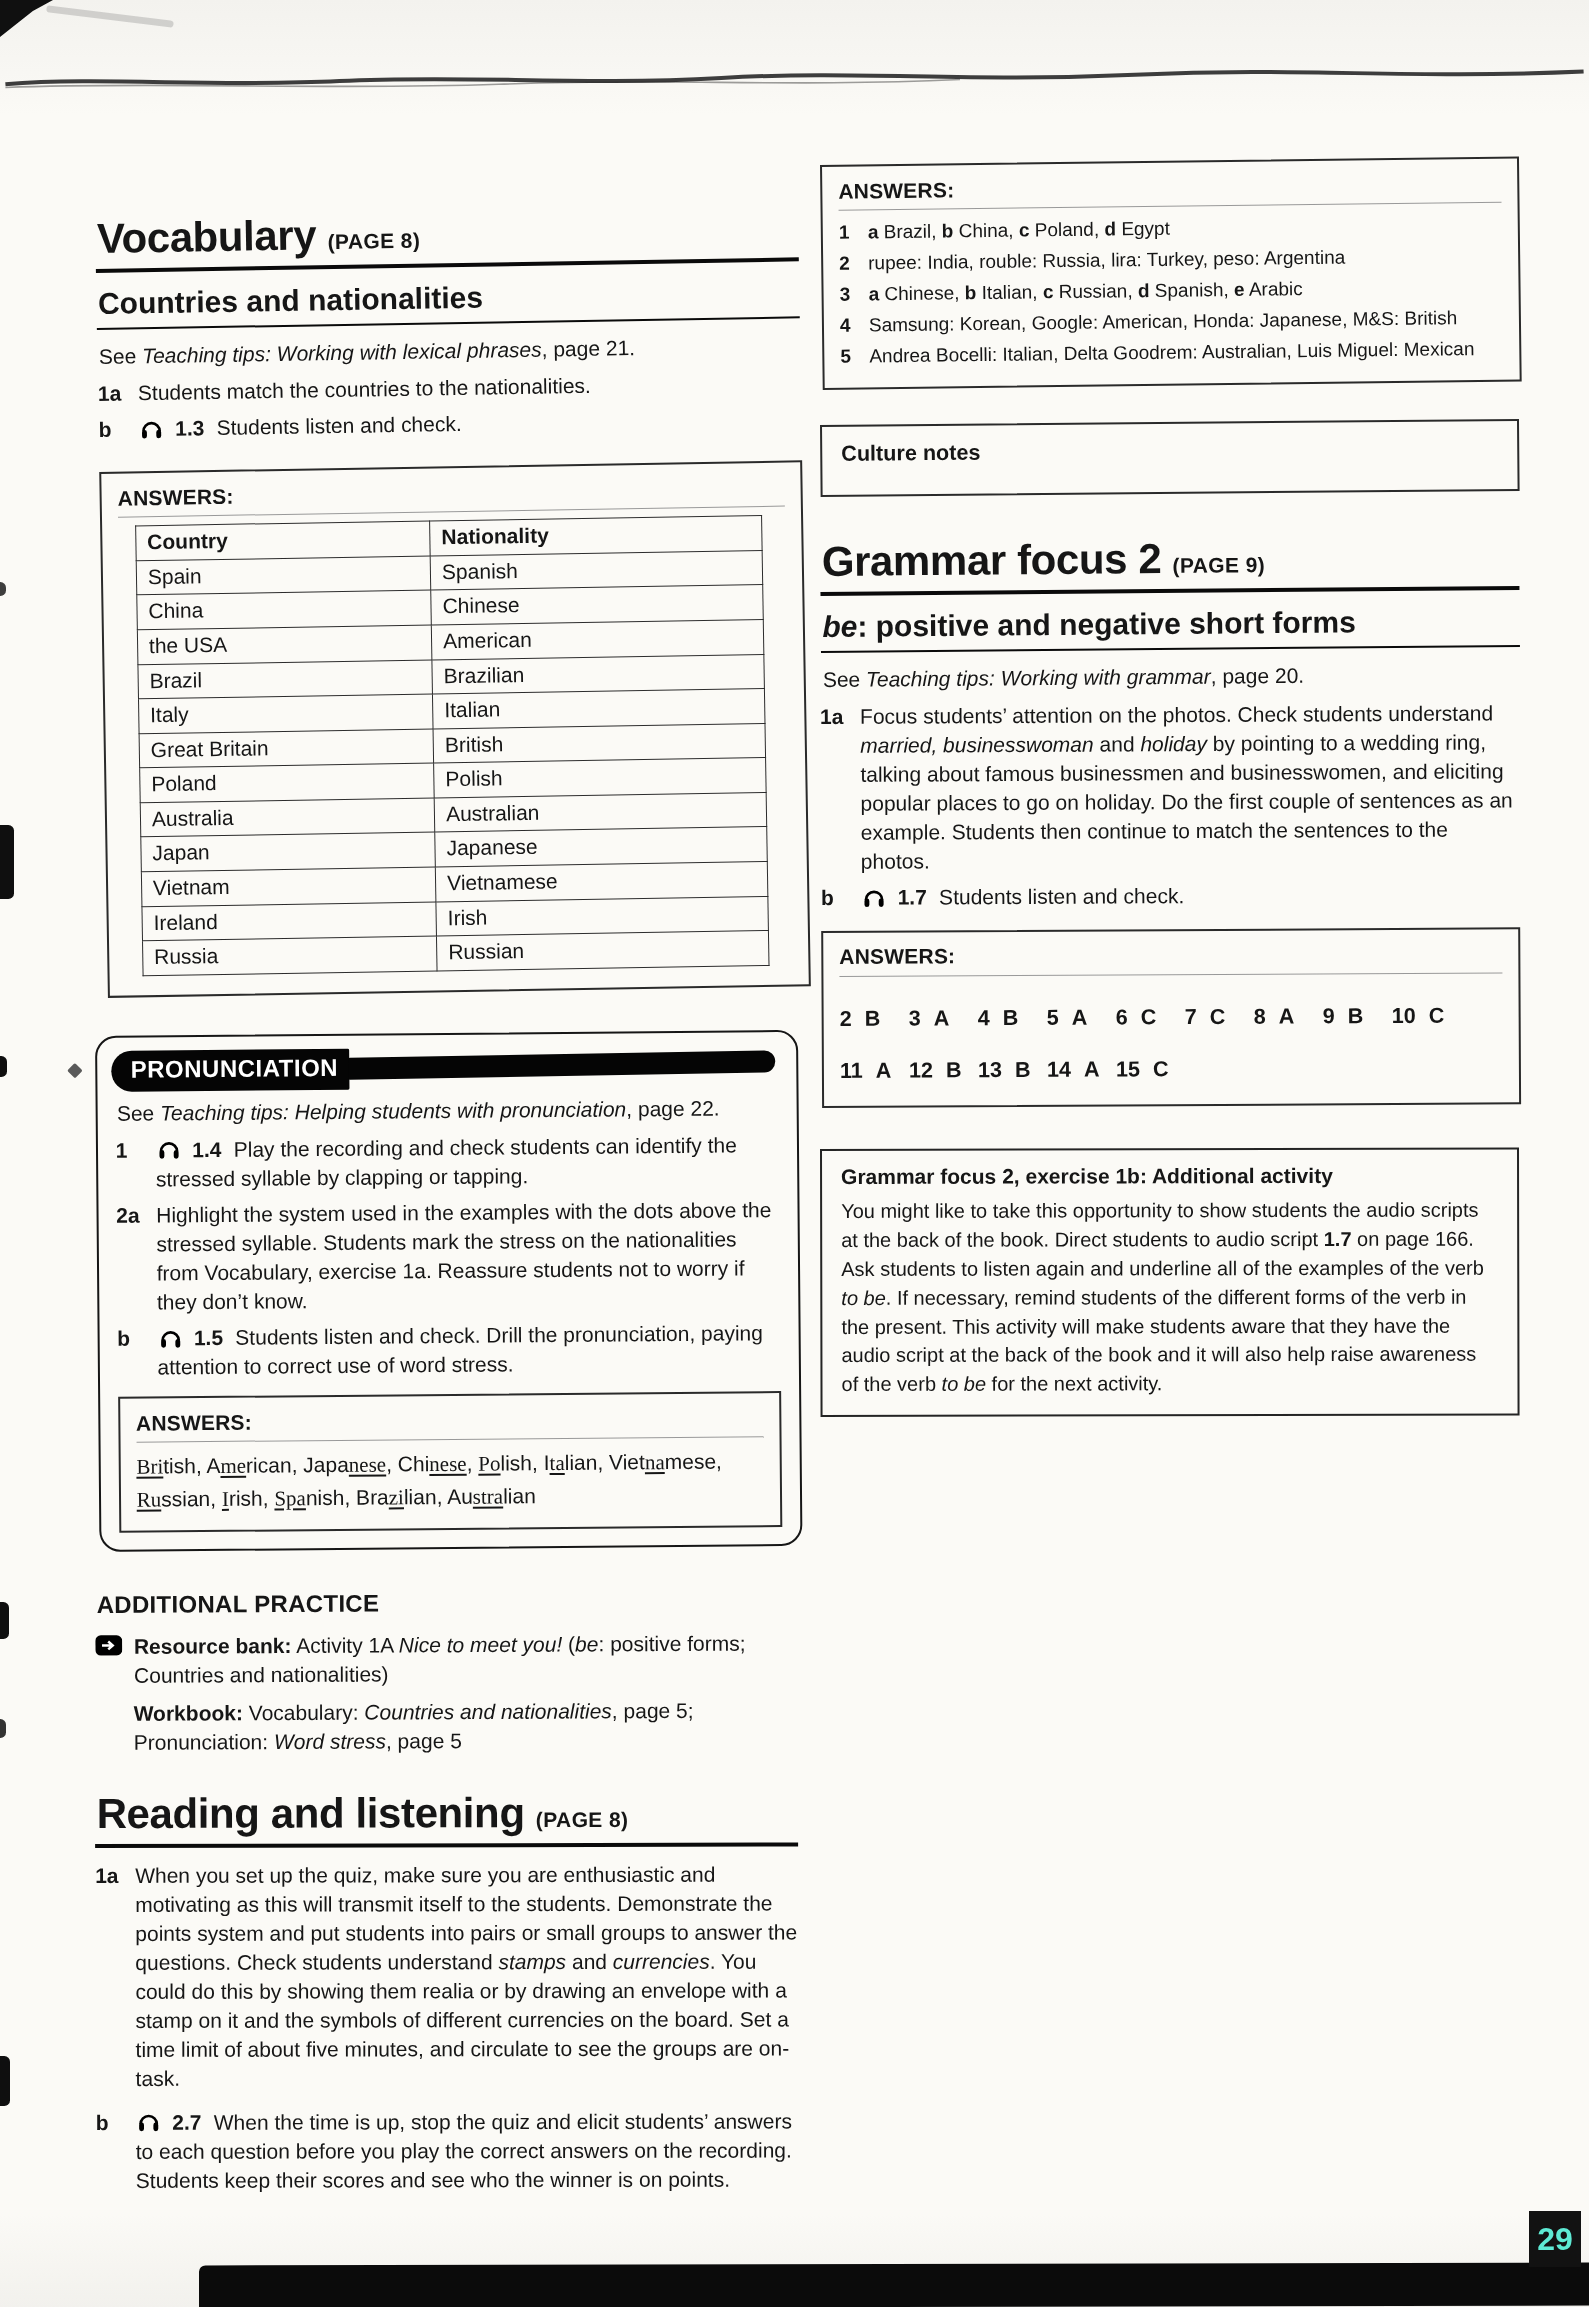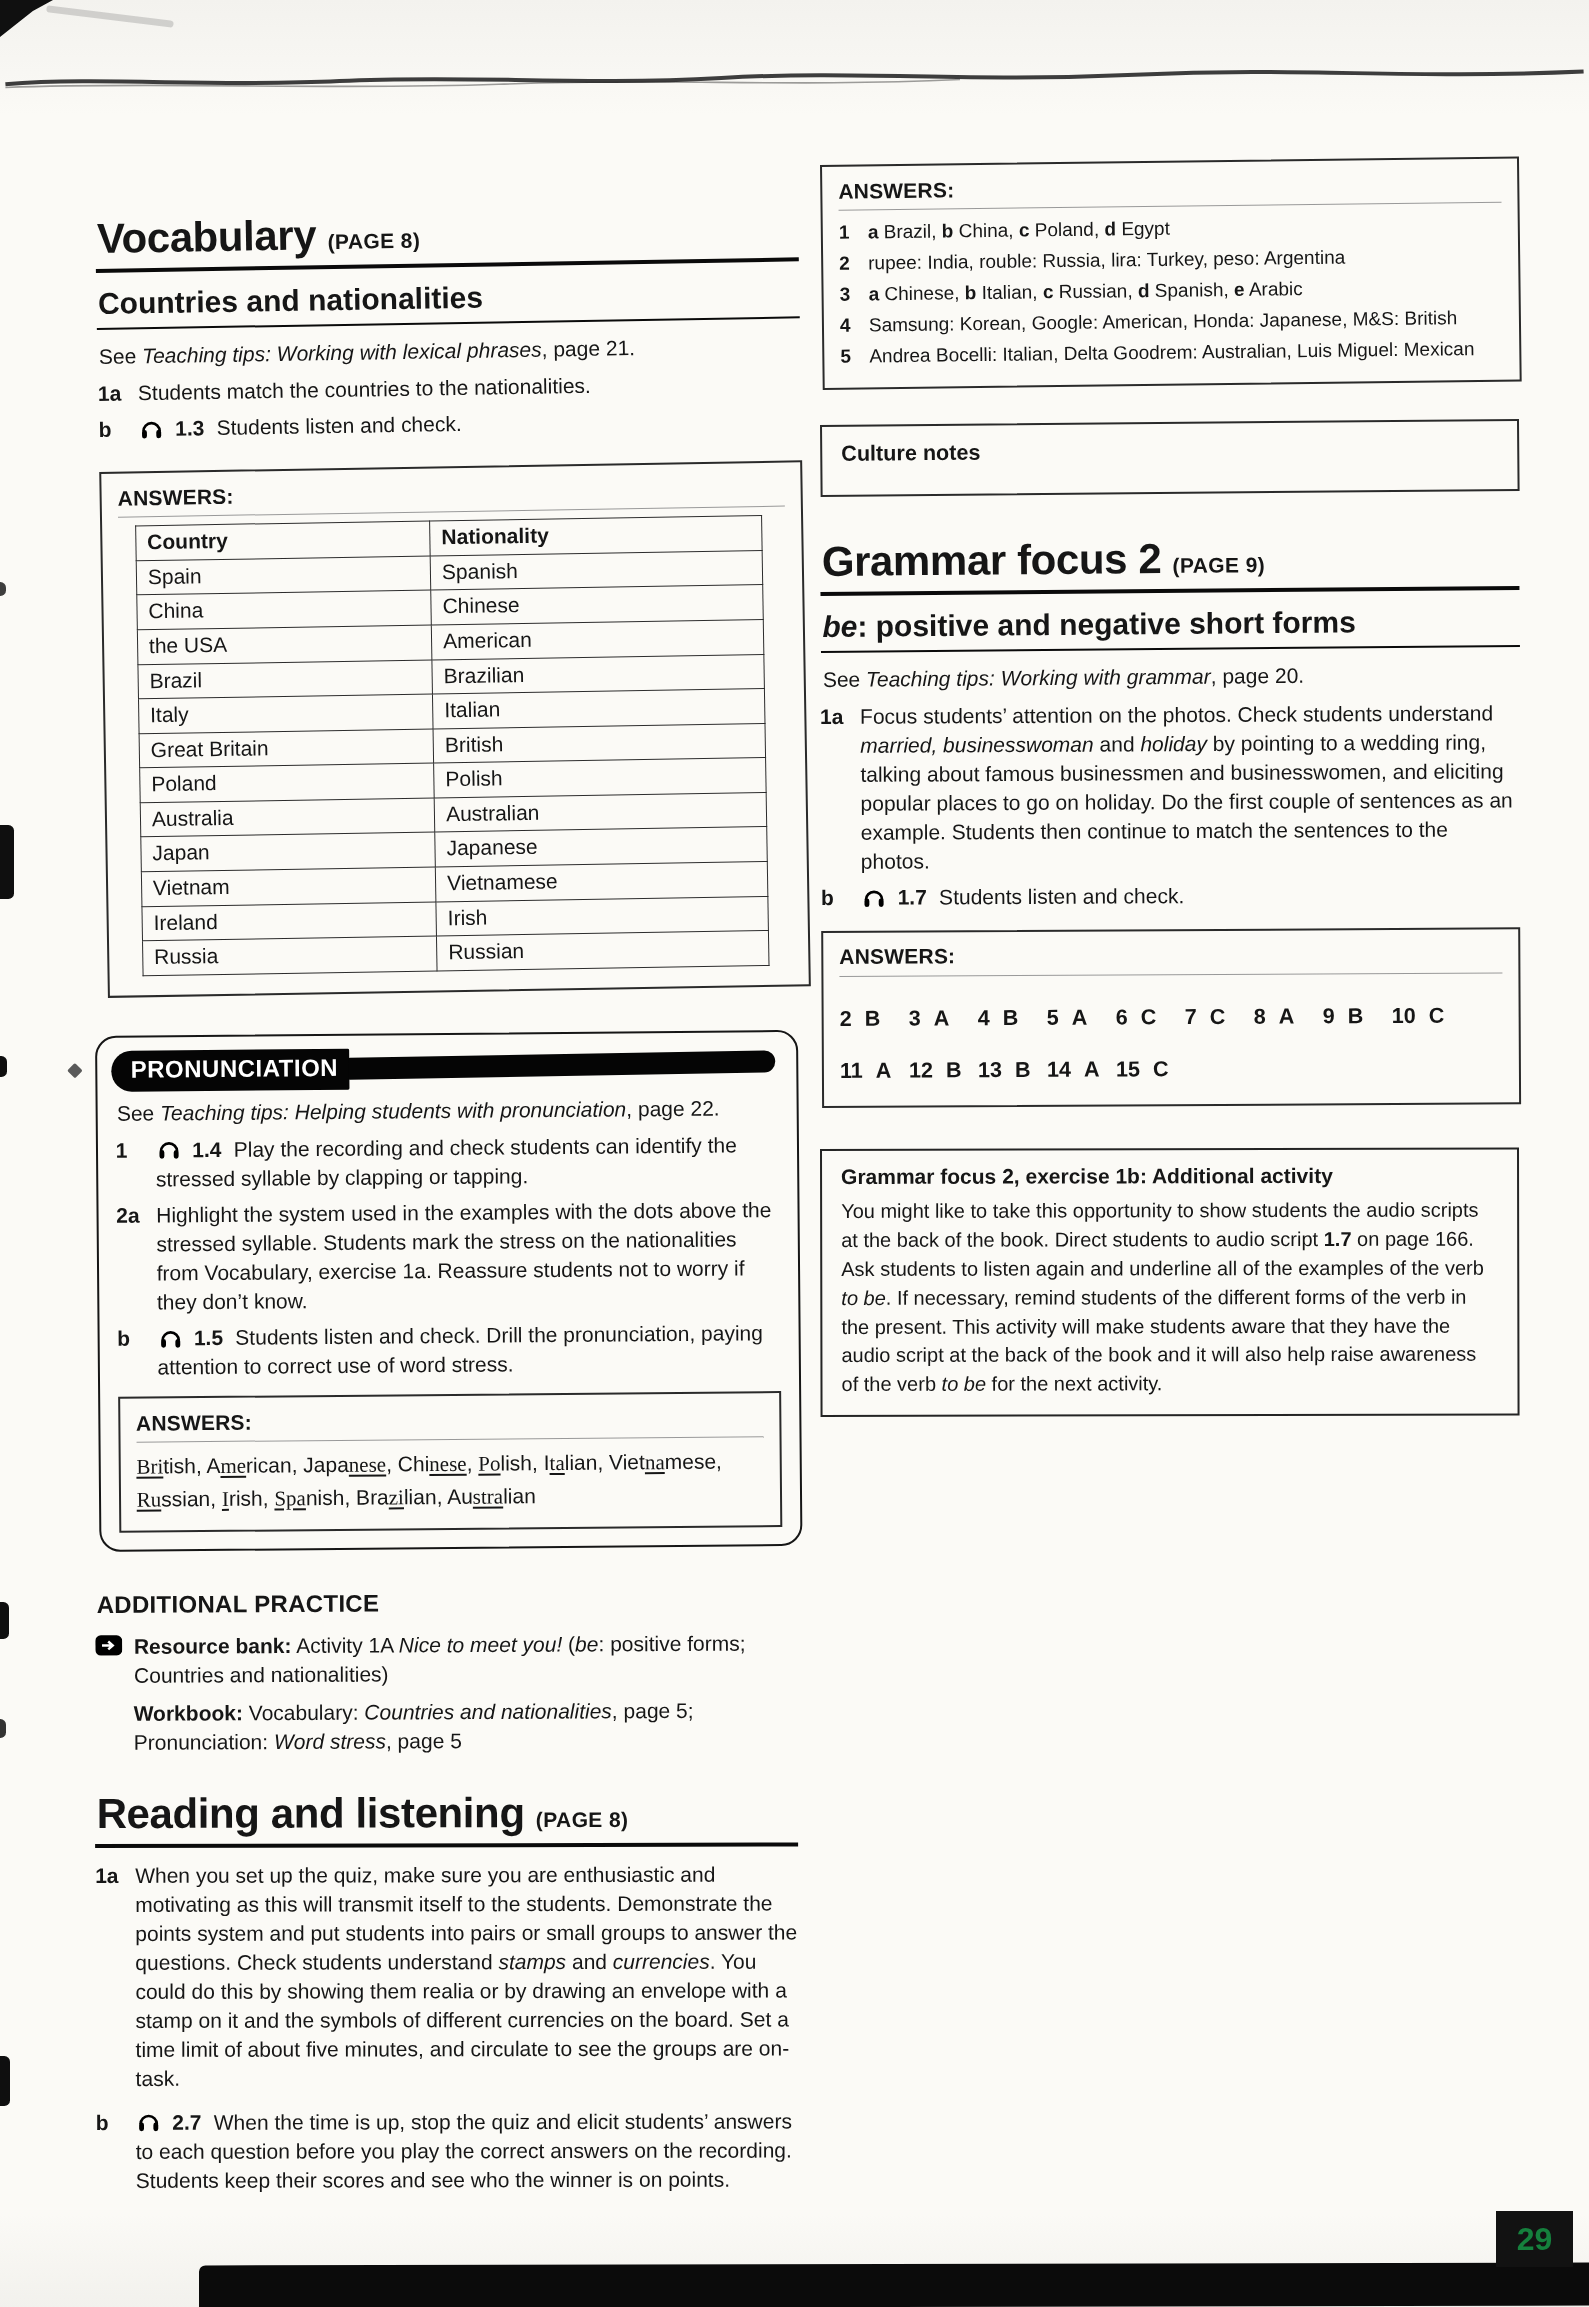--- a/index.html
+++ b/index.html
@@ -114,22 +114,22 @@
   .edge-mark { position:absolute; left:0; background:#0f0f0f; border-radius:0 5.6px 5.6px 0; }
   .em1 { top:825px; height:74px; width:14.4px; }
   .em2 { top:1056px; height:21px; width:7.2px; }
   .em3 { top:582px;  height:14.4px; width:5.6px;  opacity:.8; }
   .em4 { top:1602px; height:37px; width:8.8px; }
   .em5 { top:1719px; height:19px; width:6.4px;  opacity:.85; }
   .em6 { top:2056px; height:50px; width:10.4px; }
 
   .bottom-bar { position:absolute; left:199px; right:0; bottom:0; height:43px;
                 background:#0b0b0b; transform:skewY(-0.12deg); border-radius:6.4px 0 0 0; }
-  .pagenum-box { position:absolute; right:16px; bottom:40px; width:77px; height:56px;
-                 background:#121212; color:#15803d; display:flex; align-items:center;
+  .pagenum-box { position:absolute; right:8px; bottom:40px; width:52px; height:56px;
+                 background:#121212; color:#5eead4; display:flex; align-items:center;
                  justify-content:center; font-size:32px; font-weight:700; }
 </style>
 </head>
 <body>
 
 <div class="sheet">
 
   <div class="corner-mark"></div>
   <div class="corner-streak"></div>
   <svg class="topline" width="1589" height="35" viewBox="0 0 1984 44">

